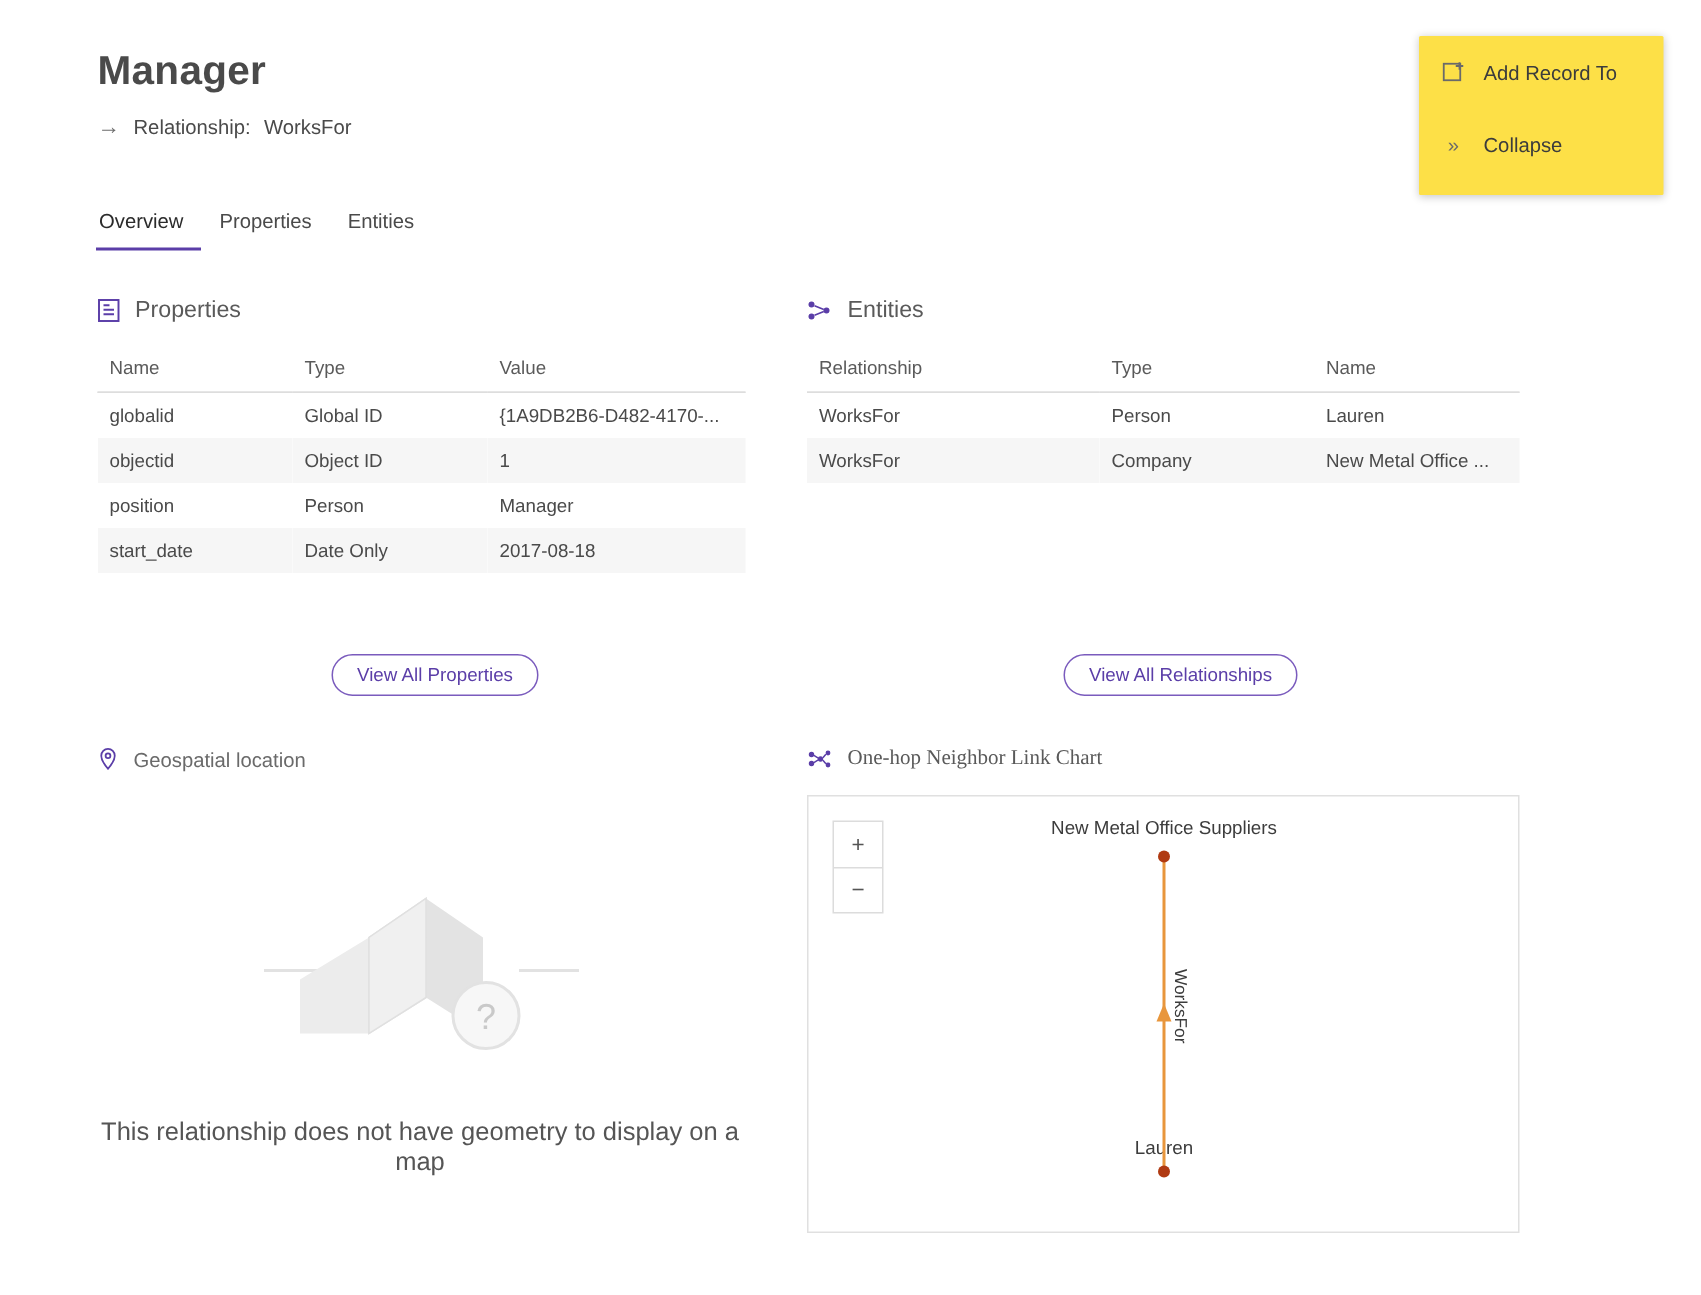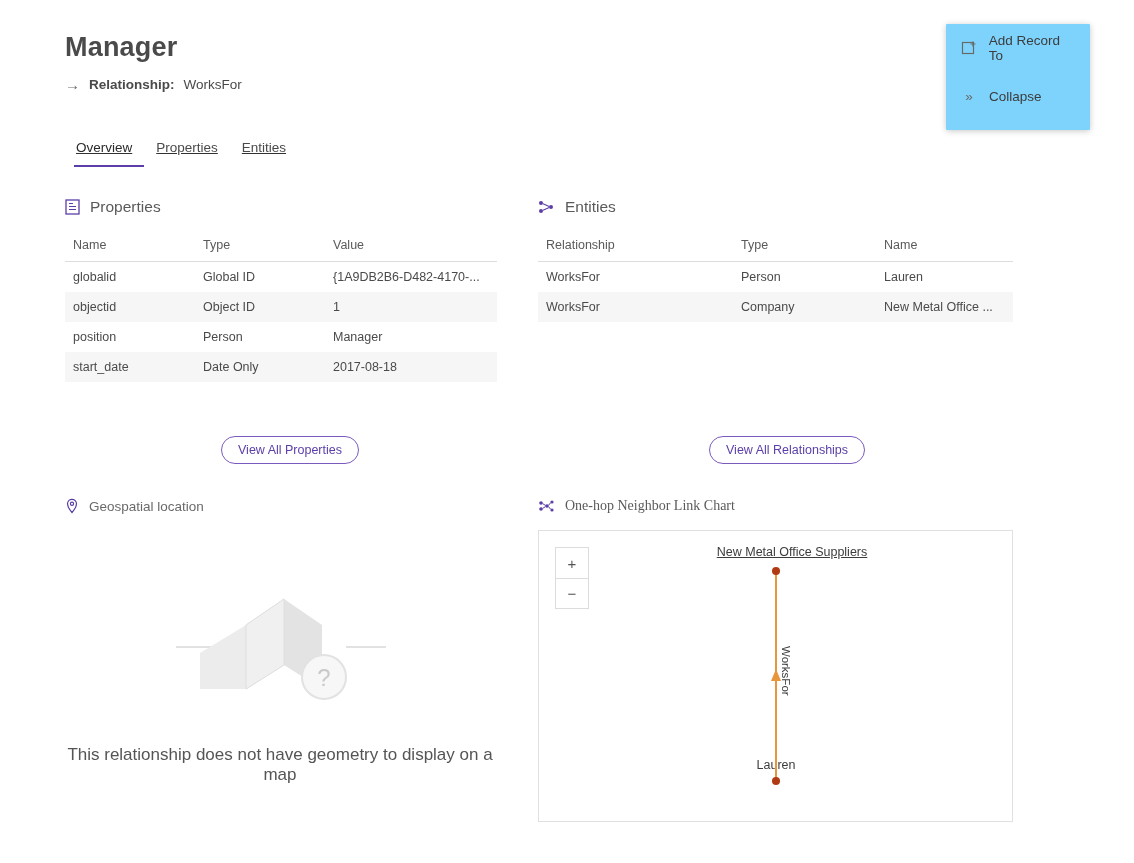--- a/index.html
+++ b/index.html
@@ -18,43 +18,43 @@
     position: absolute; left: 65px; top: 32px;
     font-size: 27px; font-weight: bold; color: #4a4a4a;
     letter-spacing: 0.2px;
   }
   .subtitle {
     position: absolute; left: 65px; top: 76px;
     font-size: 13.5px; color: #4a4a4a;
     display: flex; align-items: center; gap: 9px;
   }
   .subtitle .arrow { color: #6e6e6e; font-size: 15px; }
-  .subtitle .lbl { font-weight: bold; }
+  .subtitle .lbl { font-weight: normal; }
   .subtitle .val { color: #4a4a4a; }
 
   
   .popup {
     position: absolute; left: 946px; top: 24px;
-    width: 144px; height: 106px;
-    background: #7dd3fc;
+    width: 163px; height: 106px;
+    background: #fde047;
     box-shadow: 0 1px 6px rgba(0,0,0,0.22);
     border-radius: 1px;
   }
   .popup-item {
     display: flex; align-items: center; gap: 11px;
     height: 48px; padding: 0 14px;
     font-size: 13.5px; color: #3c3c3c;
     cursor: pointer;
   }
   .popup-icon { width: 18px; display: flex; justify-content: center; color: #6a6a6a; }
 
   
   .tabs {
-    position: absolute; left: 74px; top: 140px;
-    display: flex; gap: 0; text-decoration: underline;
+    position: absolute; left: 64px; top: 140px;
+    display: flex; gap: 0;
   }
   .tab {
     font-size: 13.5px; color: #4a4a4a;
     padding: 0 12px 10px 12px;
     cursor: pointer;
   }
   .tab:first-child { padding-left: 2px; }
   .tab.active { border-bottom: 2px solid #5b3ea8; color: #2b2b2b; }
 
   
@@ -284,21 +284,21 @@
     </span>
     <span>One-hop Neighbor Link Chart</span>
   </div>
 
   <div class="chart-box">
     <div class="zoom-ctrls">
       <div class="zoom-btn">+</div>
       <div class="zoom-btn">−</div>
     </div>
 
-    <div class="node-label" style="left:253px; top:14px;text-decoration:underline;">New Metal Office Suppliers</div>
+    <div class="node-label" style="left:237px; top:14px;">New Metal Office Suppliers</div>
     <div class="node-label" style="left:237px; top:227px;">Lauren</div>
 
     <svg style="position:absolute; left:0; top:0;" width="475" height="292">
       <line x1="237" y1="40" x2="237" y2="250" stroke="#e8963c" stroke-width="2"></line>
       <polygon points="237,138 232,150 242,150" fill="#e8963c"></polygon>
     </svg>
 
     <div class="dot" style="left:237px; top:40px;"></div>
     <div class="dot" style="left:237px; top:250px;"></div>
 

